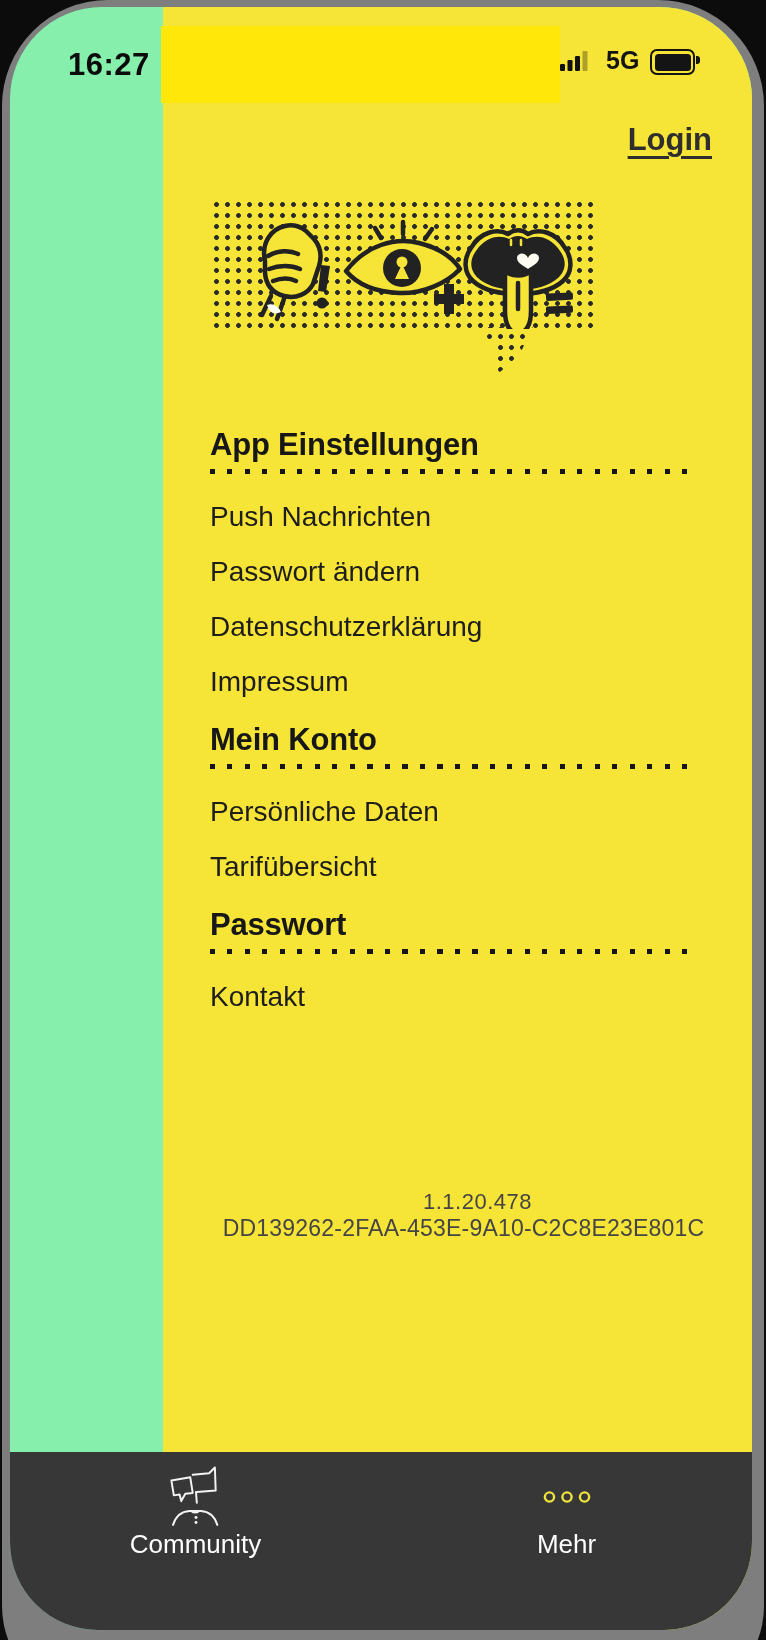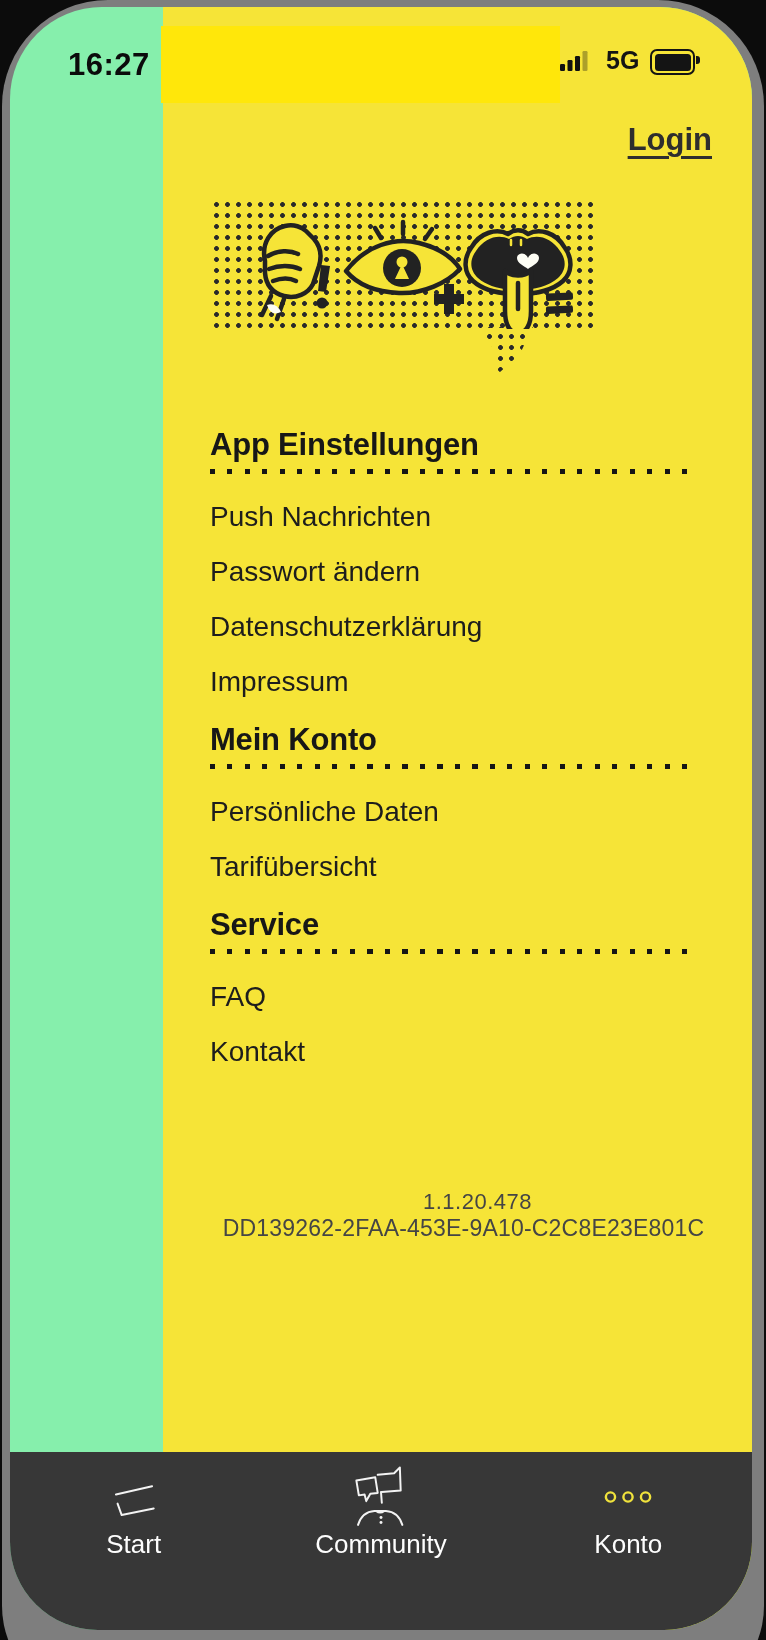--- a/index.html
+++ b/index.html
@@ -134,42 +134,32 @@
           <div class="menu-item">Datenschutzerklärung</div>
           <div class="menu-item">Impressum</div>
         </div>
         <div class="section">
           <h2 class="sec-title">Mein Konto</h2>
           <div class="dotline"></div>
           <div class="menu-item">Persönliche Daten</div>
           <div class="menu-item">Tarifübersicht</div>
         </div>
         <div class="section">
-          <h2 class="sec-title">Service</h2>
+          <h2 class="sec-title">Passwort</h2>
           <div class="dotline"></div>
-          <div class="menu-item">FAQ</div>
           <div class="menu-item">Kontakt</div>
         </div>
       </nav>
 
     <div class="version">
       <div class="v1">1.1.20.478</div>
       <div class="v2">DD139262-2FAA-453E-9A10-C2C8E23E801C</div>
     </div>
 
     <div class="tabbar" id="tabbar">
-        <div class="tab">
-          <div class="icobox">
-            <svg class="tabicon" width="54" height="46" viewBox="0 0 64 56">
-              <path d="M10 25 L54 15"></path>
-              <path d="M12 36 L17 50 L56 42"></path>
-            </svg>
-          </div>
-          <div class="lbl">Start</div>
-        </div>
         <div class="tab">
           <div class="icobox">
             <svg class="tabicon" width="64" height="62" viewBox="0 0 78 74">
               <path d="M9 17 l23 -4 3 19 -9 1 -5 9 -2 -8 -7 1 z"></path>
               <path d="M35 10 l20 -2 7 -7 1 28 -23 2"></path>
               <path d="M39 31 l1 13"></path>
               <path d="M11 71 q5 -16 20 -17 h14 q15 1 20 17"></path>
               <path d="M33 54 q5 4 10 0"></path>
               <circle class="dotfill" cx="39" cy="62" r="1.8"></circle>
               <circle class="dotfill" cx="39" cy="68" r="1.8"></circle>
@@ -178,18 +168,18 @@
           <div class="lbl">Community</div>
         </div>
         <div class="tab active">
           <div class="icobox">
             <svg class="tabicon dots3" width="48" height="16" viewBox="0 0 52 16">
               <circle cx="7" cy="8" r="5"></circle>
               <circle cx="26" cy="8" r="5"></circle>
               <circle cx="45" cy="8" r="5"></circle>
             </svg>
           </div>
-          <div class="lbl">Konto</div>
+          <div class="lbl">Mehr</div>
         </div>
       </div>
 
   </div>
 </div>
 
 </body></html>

